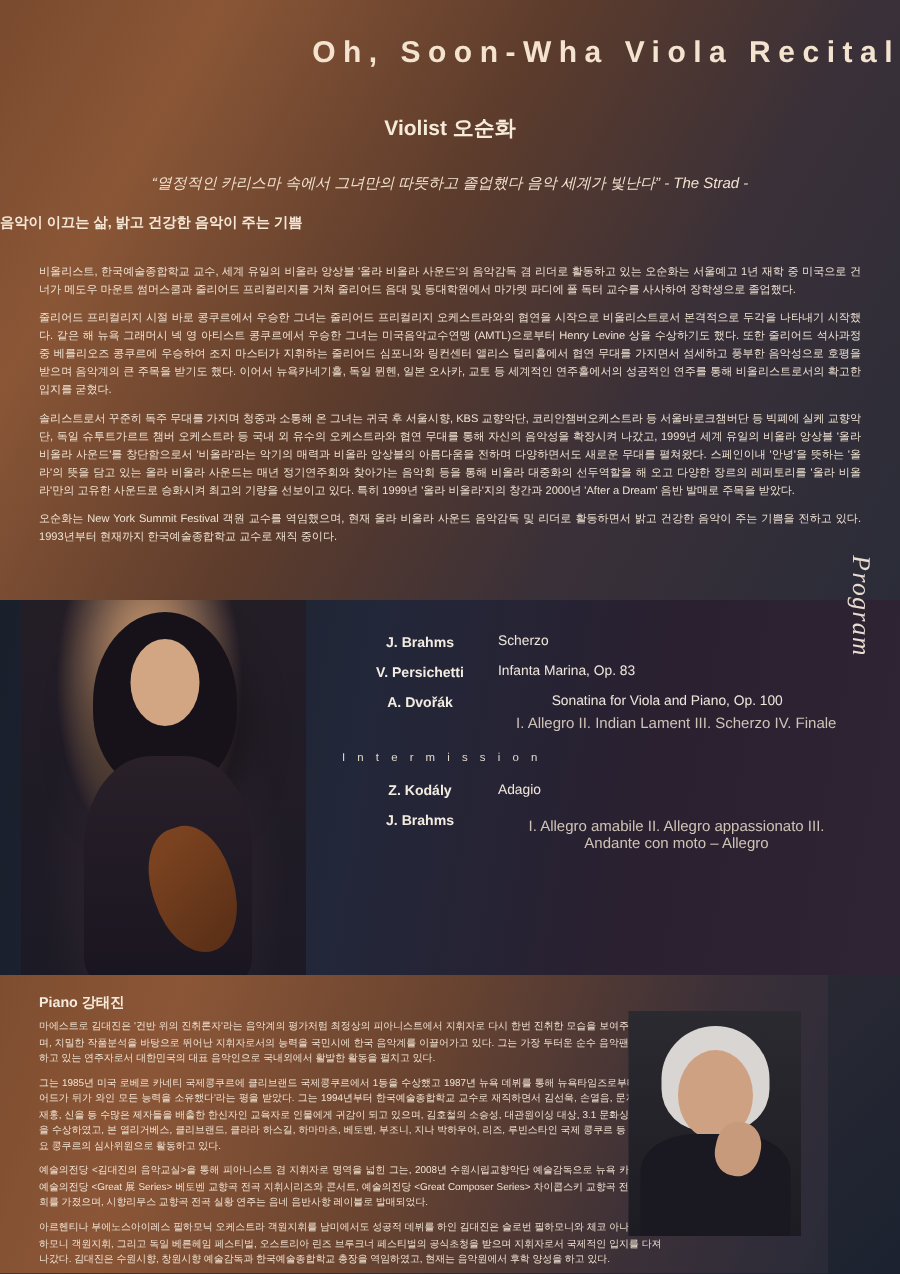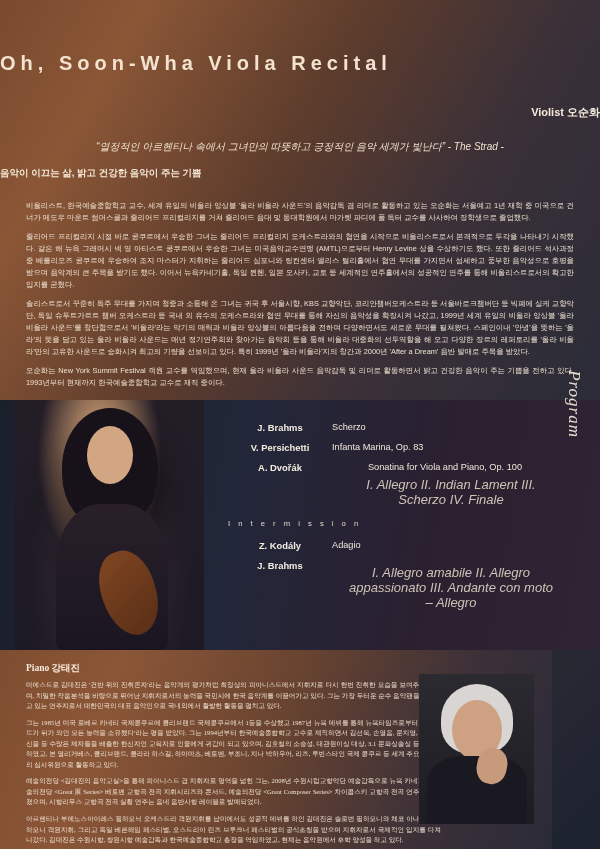--- a/index.html
+++ b/index.html
@@ -23,31 +23,31 @@
   
   .top-section {
     position: absolute;
     left: 0; top: 0;
     width: 600px;
     height: 400px;
     background: linear-gradient(120deg, #7a4a2e 0%, #8a5636 18%, #5d3c2c 45%, #3a3038 70%, #2a2c38 100%);
     padding: 0;
   }
   .title {
-    text-align: left;
+    text-align: right;
     color: #f3e3cf;
     font-size: 20px;
     letter-spacing: 5px;
     font-weight: bold;
-    padding-top: 52px;
+    padding-top: 24px;
   }
   .subtitle {
-    text-align: right;
+    text-align: center;
     color: #f6ead9;
-    font-size: 11px;
+    font-size: 14px;
     font-weight: bold;
     margin-top: 30px;
   }
   .quote {
     text-align: center;
     color: #f2e2cf;
     font-size: 10px;
     font-style: italic;
     margin-top: 20px;
   }
@@ -134,22 +134,21 @@
     font-weight: bold;
     color: #f3ead f;
     color: #f4ece1;
     flex: none;
   }
   .prog-work {
     font-size: 9.2px;
     color: #efe6da;
   }
   .prog-mvt {
-    font-size: 13px;
-    font-style: italic;
+    font-size: 10px;
     color: #cfc3b5;
     margin-top: 5px;
     margin-left: 12px;
   }
   .intermission {
     font-size: 7.6px;
     letter-spacing: 3px;
     color: #e4d9cb;
     margin: 12px 0 12px 0;
     padding-right: 40px;
@@ -167,21 +166,20 @@
     white-space: nowrap;
   }
 
   
   .piano-section {
     position: absolute;
     left: 0; top: 650px;
     width: 552px;
     height: 199px;
     background: linear-gradient(110deg, #7e4d2f 0%, #8b5637 20%, #6a4430 48%, #3b3038 78%, #2a2b38 100%);
-    font-family: Liberation Serif, serif;
   }
   .piano-title {
     position: absolute;
     left: 26px; top: 12px;
     font-size: 9.5px;
     font-weight: bold;
     color: #f7eadb;
   }
   .piano-bio {
     position: absolute;
@@ -231,21 +229,21 @@
   }
 </style>
 </head>
 <body>
 
 <div class="page">
 
   <div class="top-section">
     <div class="title">Oh,  Soon-Wha  Viola  Recital</div>
     <div class="subtitle">Violist 오순화</div>
-    <div class="quote">“열정적인 아르헨티나 속에서 그녀만의 따뜻하고 긍정적인 음악 세계가 빛난다” - The Strad -</div>
+    <div class="quote">“열정적인 카리스마 속에서 그녀만의 따뜻하고 졸업했다 음악 세계가 빛난다” - The Strad -</div>
     <div class="tagline">음악이 이끄는 삶, 밝고 건강한 음악이 주는 기쁨</div>
     <div class="bio">
       <p>비올리스트, 한국예술종합학교 교수, 세계 유일의 비올라 앙상블 '올라 비올라 사운드'의 음악감독 겸 리더로 활동하고 있는 오순화는 서울예고 1년 재학 중 미국으로 건너가 메도우 마운트 썸머스쿨과 줄리어드 프리컬리지를 거쳐 줄리어드 음대 및 동대학원에서 마가렛 파디에 폴 독터 교수를 사사하여 장학생으로 졸업했다.</p>
       <p>줄리어드 프리컬리지 시절 바로 콩쿠르에서 우승한 그녀는 줄리어드 프리컬리지 오케스트라와의 협연을 시작으로 비올리스트로서 본격적으로 두각을 나타내기 시작했다. 같은 해 뉴욕 그래머시 넥 영 아티스트 콩쿠르에서 우승한 그녀는 미국음악교수연맹 (AMTL)으로부터 Henry Levine 상을 수상하기도 했다. 또한 줄리어드 석사과정 중 베를리오즈 콩쿠르에 우승하여 조지 마스터가 지휘하는 줄리어드 심포니와 링컨센터 앨리스 털리홀에서 협연 무대를 가지면서 섬세하고 풍부한 음악성으로 호평을 받으며 음악계의 큰 주목을 받기도 했다. 이어서 뉴욕카네기홀, 독일 뮌헨, 일본 오사카, 교토 등 세계적인 연주홀에서의 성공적인 연주를 통해 비올리스트로서의 확고한 입지를 굳혔다.</p>
       <p>솔리스트로서 꾸준히 독주 무대를 가지며 청중과 소통해 온 그녀는 귀국 후 서울시향, KBS 교향악단, 코리안챔버오케스트라 등 서울바로크챔버단 등 빅폐에 실케 교향악단, 독일 슈투트가르트 챔버 오케스트라 등 국내 외 유수의 오케스트라와 협연 무대를 통해 자신의 음악성을 확장시켜 나갔고, 1999년 세계 유일의 비올라 앙상블 '올라 비올라 사운드'를 창단함으로서 '비올라'라는 악기의 매력과 비올라 앙상블의 아름다움을 전하며 다양하면서도 새로운 무대를 펼쳐왔다. 스페인이내 '안녕'을 뜻하는 '올라'의 뜻을 담고 있는 올라 비올라 사운드는 매년 정기연주회와 찾아가는 음악회 등을 통해 비올라 대중화의 선두역할을 해 오고 다양한 장르의 레퍼토리를 '올라 비올라'만의 고유한 사운드로 승화시켜 최고의 기량을 선보이고 있다. 특히 1999년 '올라 비올라'지의 창간과 2000년 'After a Dream' 음반 발매로 주목을 받았다.</p>
       <p>오순화는 New York Summit Festival 객원 교수를 역임했으며, 현재 올라 비올라 사운드 음악감독 및 리더로 활동하면서 밝고 건강한 음악이 주는 기쁨을 전하고 있다. 1993년부터 현재까지 한국예술종합학교 교수로 재직 중이다.</p>
     </div>
   </div>
 
   <div class="program-section">

